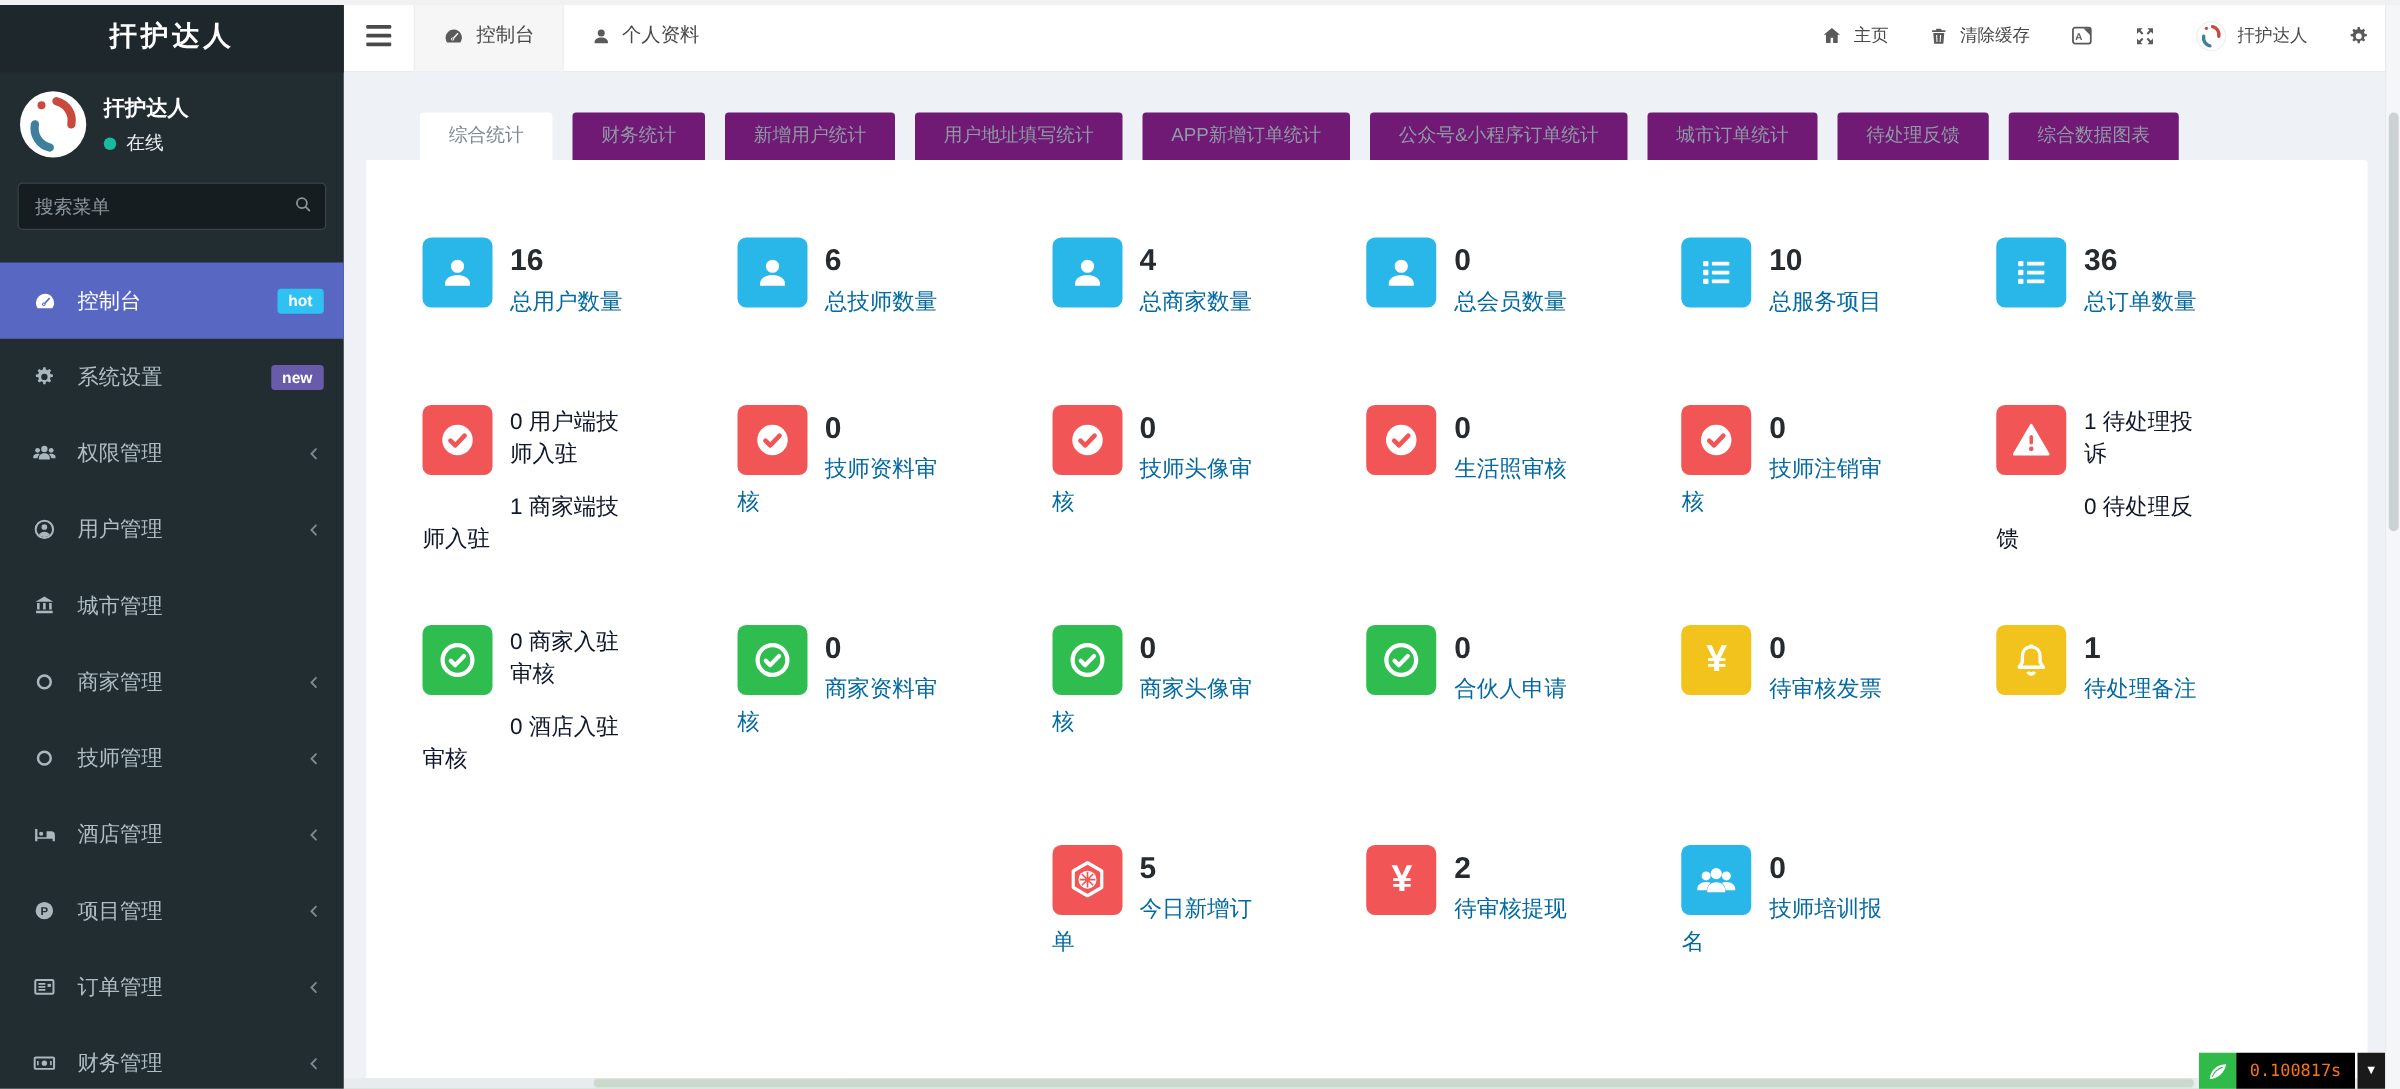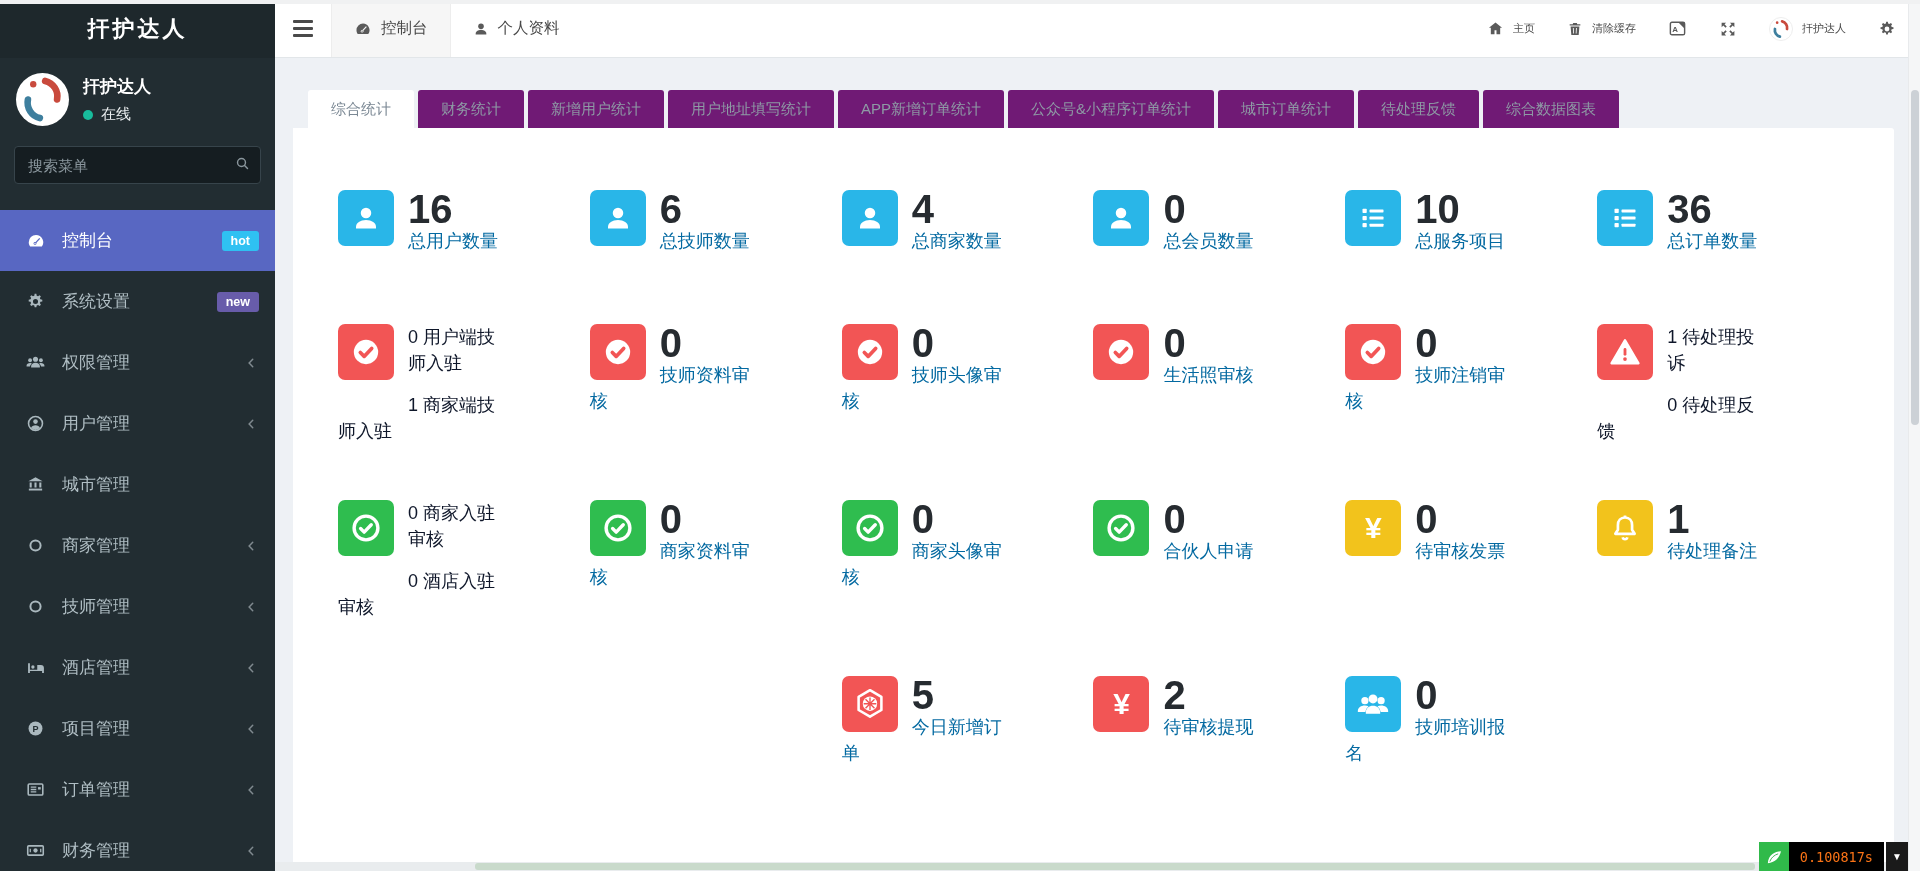--- a/index.html
+++ b/index.html
@@ -46,49 +46,49 @@
   .topbar { position:fixed; left:275px; top:0; right:0; height:58px; background:#fff;
             border-bottom:1px solid #e2e6e9; display:flex; align-items:stretch; z-index:15; }
   .hamburger { width:56px; display:flex; flex-direction:column; justify-content:center; align-items:center;
                gap:4px; cursor:pointer; }
   .hamburger span { display:block; width:20px; height:3px; background:#4a4a4a; border-radius:1px; }
   .nav-tab { display:flex; align-items:center; gap:9px; padding:0 22px; font-size:15.5px; color:#484848;
              cursor:pointer; --bg:#fff; }
   .nav-tab .ic { color:#5a5a5a; }
   .nav-tab.active { background:#f6f6f6; border-left:1px solid #ededed; border-right:1px solid #ededed; --bg:#f6f6f6; }
   .topbar-right { margin-left:auto; display:flex; align-items:center; gap:32px; padding-right:24px;
-                  font-size:11px; color:#484848; }
+                  font-size:14px; color:#484848; }
   .tb-item { display:flex; align-items:center; gap:9px; cursor:pointer; }
   .tb-item .ic { color:#5a5a5a; }
   .tb-avatar { width:24px; height:24px; border-radius:50%; overflow:hidden; background:#fff; border:1px solid #eee; }
 
   
   .main { position:absolute; left:275px; top:58px; width:1645px; }
-  .ctabs { display:flex; gap:4px; padding:32px 0 0 33px; }
+  .ctabs { display:flex; gap:16px; padding:32px 0 0 33px;margin-left:28px; }
   .ctab { height:38px; line-height:38px; padding:0 23px; background:#701a75; color:#8e9aa5;
           font-size:15px; border-radius:3px 3px 0 0; cursor:pointer; white-space:nowrap; }
   .ctab.active { background:#fff; color:#7b8894; }
   .panel { margin:0 26px 0 18px; background:#fff; min-height:744px; padding:62px 45px 30px 45px;
            border-radius:0 3px 3px 3px; }
 
   .stats-row { display:grid; grid-template-columns:repeat(6,1fr); }
   .stats-row.r1 { margin-bottom:70px; }
   .stats-row.r2 { margin-bottom:56px; }
   .stats-row.r3 { margin-bottom:56px; }
   .card { width:172px; }
   .card::after { content:""; display:block; clear:both; }
   .icon-tile { float:left; width:56px; height:56px; border-radius:7px; margin:0 14px 4px 0;
                display:flex; align-items:center; justify-content:center; color:#fff; }
   .card.multi .icon-tile { margin-bottom:36px; }
   .tile-blue   { background:#29b6e8; --tc:#29b6e8; }
   .tile-red    { background:#f25555; --tc:#f25555; }
   .tile-green  { background:#2fbd4f; --tc:#2fbd4f; }
   .tile-yellow { background:#f2c31c; --tc:#f2c31c; }
   .yen { font-size:30px; font-weight:bold; color:#fff; line-height:1; }
-  .num { font-size:40px; font-weight:bold; color:#262b30; line-height:38px; }
+  .num { font-size:24px; font-weight:bold; color:#262b30; line-height:38px; }
   .lbl { font-size:18px; color:#0369a1; line-height:26px; }
   .line { font-size:18px; color:#0f172a; line-height:26px; }
   .line + .line { margin-top:16px; }
 
   
   .vscroll { position:fixed; right:0; top:0; width:12px; height:871px; background:#f5f6f7;
              border-left:1px solid #e8eaec; z-index:80; }
   .vthumb { position:absolute; left:2px; top:90px; width:8px; height:335px; background:#ccd1d6; border-radius:4px; }
   .hscroll { position:fixed; left:275px; right:12px; bottom:0; height:9px; background:#e9ecee; z-index:60; }
   .hthumb { position:absolute; left:200px; top:1px; width:1280px; height:7px; background:#c9dacb; border-radius:3px; }

